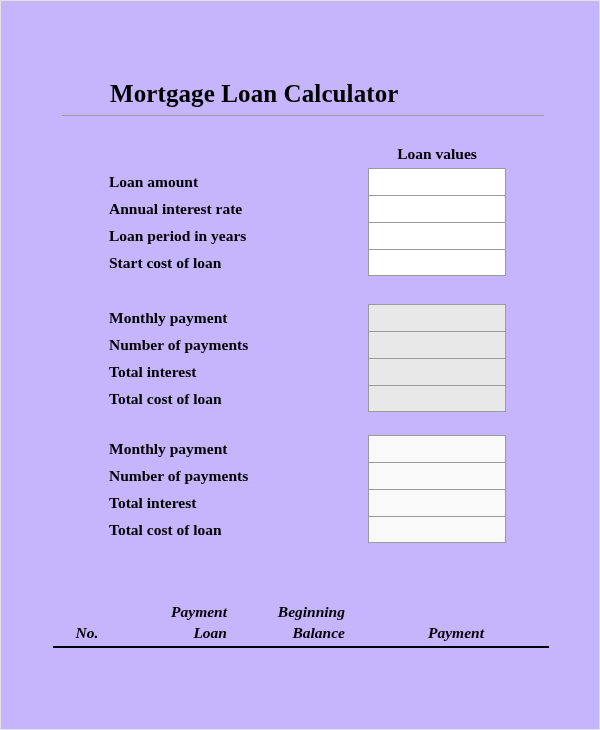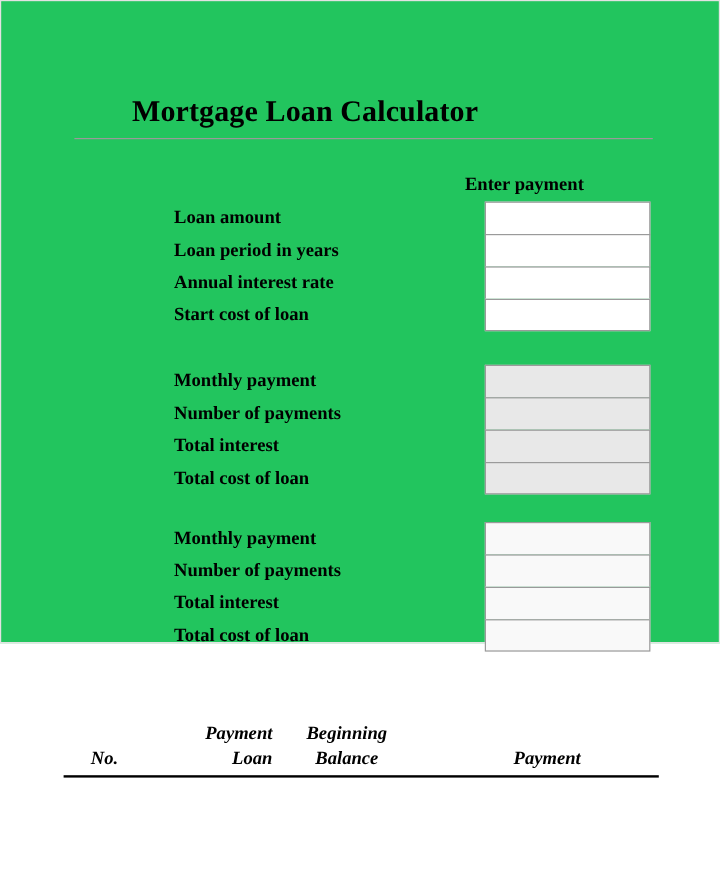--- a/index.html
+++ b/index.html
@@ -11,24 +11,24 @@
     width: 600px;
     height: 730px;
     font-family: "Liberation Serif", "DejaVu Serif", serif;
     color: #000000;
     overflow: hidden;
   }
 
   .page {
     position: relative;
     width: 600px;
-    height: 536px;
+    height: 730px;
     box-sizing: border-box;
     border: 1px solid #e2e2e2;
-    background: #22c55e;
+    background: #c4b5fd;
   }
 
   
   .title-block {
     position: absolute;
     left: 61px;
     top: 78px;
     width: 482px;
   }
   .doc-title {
@@ -74,21 +74,20 @@
   }
   .field-group.g1 { top: 167px; }
   .field-group.g2 { top: 303px; }
   .field-group.g3 { top: 434px; }
 
   .field-row {
     position: relative;
     height: 27px;
     display: flex;
     align-items: center;
-    margin-left: 36px;
   }
   .field-label {
     font-size: 15.5px;
     font-weight: bold;
     line-height: 27px;
     white-space: nowrap;
     width: 259px;
     flex: 0 0 259px;
   }
   .field-box {
@@ -127,56 +126,56 @@
   }
   .amort-head th {
     font-size: 15.5px;
     font-weight: bold;
     vertical-align: bottom;
     padding: 0 0 3px 0;
     line-height: 21px;
   }
   .col-no      { width: 68px;  padding-right: 8px !important; }
   .col-date    { width: 98px;  text-align: right; padding-right: 6px !important; }
-  .col-balance { width: 112px; text-align: center; padding-right: 2px !important; }
+  .col-balance { width: 112px; text-align: right; padding-right: 2px !important; }
   .col-payment { width: 218px; text-align: center; padding-right: 42px !important; }
 
   .head-line2 { display: block; font-style: italic; }
 
   .amort-rule {
     height: 2px;
     background: #000000;
     width: 496px;
   }
 </style>
 </head>
 <body>
 
 <div class="page">
 
   <div class="title-block">
     <h1 class="doc-title">Mortgage Loan Calculator</h1>
     <div class="title-rule"></div>
   </div>
 
-  <div class="enter-values">Enter payment</div>
+  <div class="enter-values">Loan values</div>
 
   <div class="form-area">
 
     <div class="field-group g1">
       <div class="field-row">
         <span class="field-label">Loan amount</span>
         <input class="field-box" type="text" value="" style="">
       </div>
       <div class="field-row">
+        <span class="field-label">Annual interest rate</span>
+        <input class="field-box" type="text" value="" style="">
+      </div>
+      <div class="field-row">
         <span class="field-label">Loan period in years</span>
-        <input class="field-box" type="text" value="" style="">
-      </div>
-      <div class="field-row">
-        <span class="field-label">Annual interest rate</span>
         <input class="field-box" type="text" value="" style="">
       </div>
       <div class="field-row">
         <span class="field-label">Start cost of loan</span>
         <input class="field-box" type="text" value="" style="">
       </div>
     </div>
 
     <div class="field-group g2">
       <div class="field-row">

